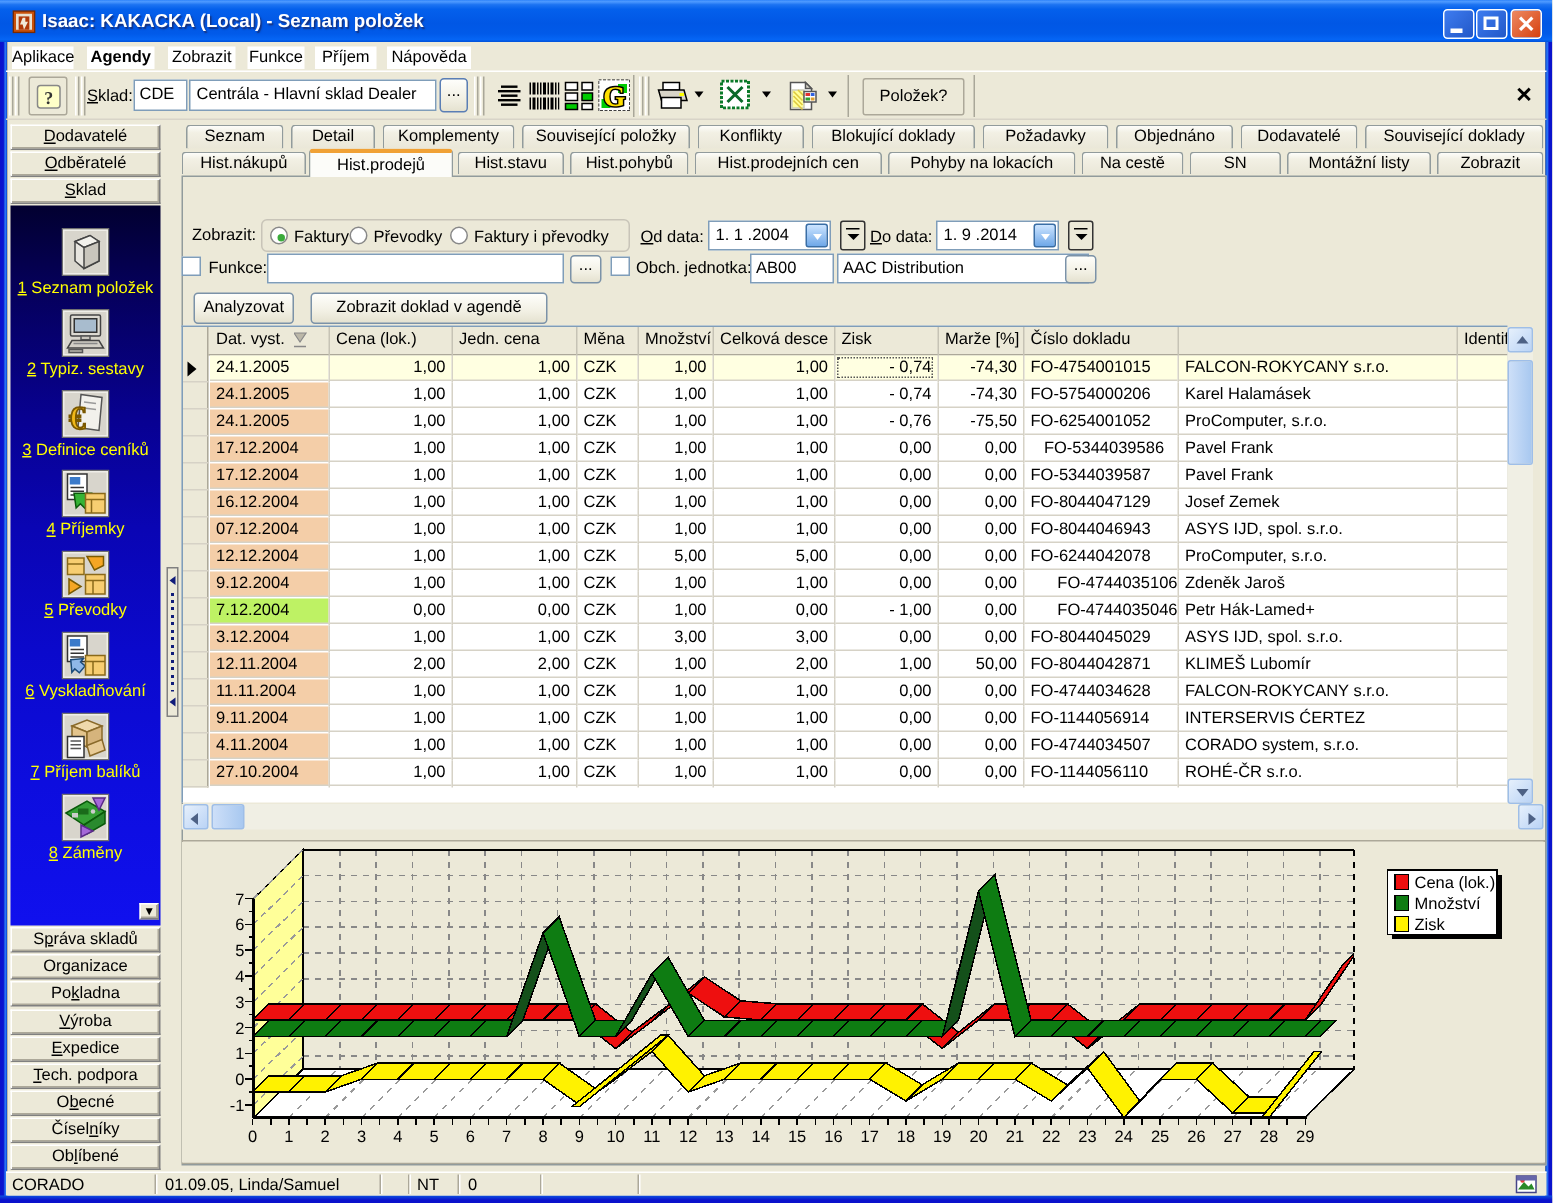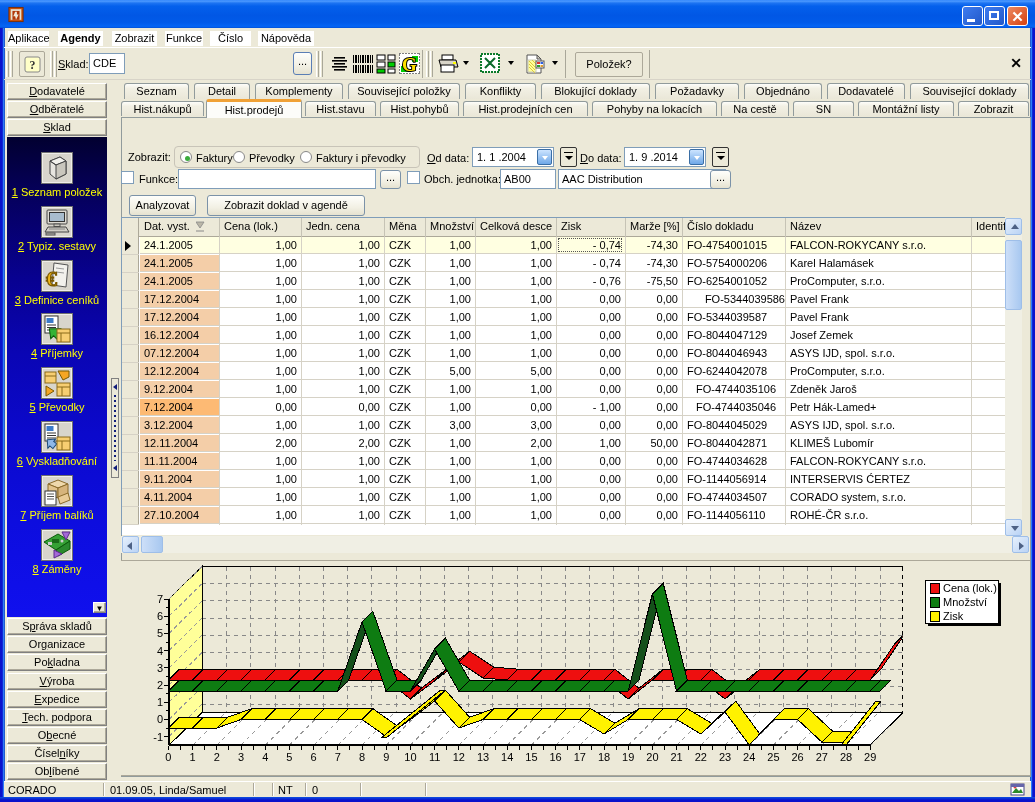--- a/index.html
+++ b/index.html
@@ -30,49 +30,51 @@
 <div style="position:absolute;left:0;top:28px;width:5px;height:774px;background:linear-gradient(90deg,#0A12CC 0%,#0A14CE 45%,#2E7CF8 70%,#0D52E0 88%,#8A8678 100%)"></div>
 <div style="position:absolute;left:1030px;top:28px;width:5px;height:774px;background:linear-gradient(90deg,#8A8678 0%,#0D52E0 12%,#2E7CF8 30%,#0A14CE 55%,#0A12CC 100%)"></div>
 <div style="position:absolute;left:0;top:797px;width:1035px;height:5px;background:linear-gradient(180deg,#0D52E0,#0A12CC 60%,#0A12CC)"></div>
 <div style="position:absolute;left:0;top:0;width:1035px;height:28px;background:linear-gradient(180deg,#2F84FA 0%,#4E9AFF 4%,#1D74F2 11%,#0460EC 22%,#0157E5 55%,#015AE9 80%,#0565F5 94%,#0151D8 100%)"></div>
 <div style="position:absolute;left:8px;top:6px"><svg width="16" height="17" viewBox="0 0 18 18">
         <rect x="1" y="1" width="16" height="16" fill="#C8500A" stroke="#7A2A00"></rect>
         <rect x="3" y="3" width="12" height="12" fill="#E8E0D0"></rect>
         <rect x="5" y="5" width="8" height="10" fill="#B03808"></rect>
         <polygon points="8,6 10,6 10,9 12,9 9,15 8,11 6,11" fill="#F0E8D8"></polygon>
       </svg></div>
+<div style="position:absolute;left:28px;top:7px;font-size:12.5px;font-weight:bold;color:#FFF;text-shadow:1px 1px 1px #15317E">Isaac: KAKACKA (Local) - Seznam položek</div>
 <div style="position:absolute;left:962px;top:6px;width:21px;height:20px;border:1px solid #FFF;border-radius:3px;background:linear-gradient(135deg,#3E7CF0,#2258C8)">
       <span style="position:absolute;left:4px;bottom:3px;width:8px;height:3px;background:#FFF"></span>
     </div>
 <div style="position:absolute;left:984px;top:6px;width:21px;height:20px;border:1px solid #FFF;border-radius:3px;background:linear-gradient(135deg,#3E7CF0,#2258C8)">
       <span style="position:absolute;left:4px;top:4px;width:10px;height:9px;border:2px solid #FFF"></span>
     </div>
 <div style="position:absolute;left:1007px;top:6px;width:21px;height:20px;border:1px solid #FFF;border-radius:3px;background:linear-gradient(135deg,#ED8A62,#D6400F)">
       <span style="position:absolute;left:0;top:0;width:100%;height:100%;color:#FFF;font-size:15px;font-weight:bold;text-align:center;line-height:19px">✕</span>
     </div>
 <div style="position:absolute;left:8px;top:31px;width:41px;height:15px;background:#FFF;font-size:11px;font-weight:normal;text-align:center;line-height:15px">Aplikace</div>
 <div style="position:absolute;left:58px;top:31px;width:45px;height:15px;background:#FFF;font-size:11px;font-weight:bold;text-align:center;line-height:15px">Agendy</div>
 <div style="position:absolute;left:112px;top:31px;width:45px;height:15px;background:#FFF;font-size:11px;font-weight:normal;text-align:center;line-height:15px">Zobrazit</div>
 <div style="position:absolute;left:165px;top:31px;width:38px;height:15px;background:#FFF;font-size:11px;font-weight:normal;text-align:center;line-height:15px">Funkce</div>
-<div style="position:absolute;left:210px;top:31px;width:41px;height:15px;background:#FFF;font-size:11px;font-weight:normal;text-align:center;line-height:15px">Číslo</div>
+<div style="position:absolute;left:210px;top:31px;width:41px;height:15px;background:#FFF;font-size:11px;font-weight:normal;text-align:center;line-height:15px">Příjem</div>
 <div style="position:absolute;left:258px;top:31px;width:56px;height:15px;background:#FFF;font-size:11px;font-weight:normal;text-align:center;line-height:15px">Nápověda</div>
 
 <div style="position:absolute;left:4px;top:47px;width:1027px;height:33px;border-top:1px solid #FFF;border-bottom:1px solid #D8D4C8"></div>
 <div style="position:absolute;left:6px;top:51px;width:3px;height:26px;border-left:1px solid #FFF;border-right:1px solid #A9A799"></div>
     <div style="position:absolute;left:10px;top:51px;width:3px;height:26px;border-left:1px solid #FFF;border-right:1px solid #A9A799"></div>
 <div style="position:absolute;left:19px;top:51px;width:26px;height:26px;border:1px solid #ACA899;border-radius:2px">
       <svg width="17" height="17" style="position:absolute;left:4px;top:4px">
         <rect x="1" y="1" width="15" height="15" rx="2" fill="#FFFFC8" stroke="#888"></rect>
         <text x="8.5" y="13" font-size="12" font-weight="bold" text-anchor="middle" fill="#333" font-family="Liberation Serif,serif">?</text>
       </svg>
     </div>
 <div style="position:absolute;left:50px;top:51px;width:3px;height:26px;border-left:1px solid #FFF;border-right:1px solid #A9A799"></div>
     <div style="position:absolute;left:54px;top:51px;width:3px;height:26px;border-left:1px solid #FFF;border-right:1px solid #A9A799"></div>
 <div class="lbl" style="left:58px;top:58px"><u>S</u>klad:</div>
 <div class="inp" style="left:89px;top:53px;width:36px;height:21px;padding-left:3px;line-height:19px">CDE</div>
+<div class="inp" style="left:126px;top:53px;width:165px;height:21px;padding-left:4px;line-height:19px">Centrála - Hlavní sklad Dealer</div>
 <div class="xpbtn" style="left:293px;top:52px;width:19px;height:23px;line-height:17px;border-color:#5A7EB5">...</div>
 <div style="position:absolute;left:316px;top:51px;width:3px;height:26px;border-left:1px solid #FFF;border-right:1px solid #A9A799"></div>
     <div style="position:absolute;left:320px;top:51px;width:3px;height:26px;border-left:1px solid #FFF;border-right:1px solid #A9A799"></div>
 <div class="tico" style="left:331px;top:54px"><svg width="18" height="20">
         <rect x="3" y="3" width="11" height="1.6" fill="#000"></rect>
         <rect x="1" y="6" width="15" height="1.6" fill="#000"></rect>
         <rect x="3" y="9" width="11" height="1.6" fill="#000"></rect>
         <rect x="1" y="12" width="15" height="1.6" fill="#000"></rect>
         <rect x="3" y="15" width="11" height="1.6" fill="#000"></rect>
       </svg></div>
@@ -211,21 +213,20 @@
 <div style="position:absolute;left:122px;top:218px;width:17px;height:307px;background:#ECE9D8;border-right:1px solid #ACA899;box-sizing:border-box"></div>
 <div class="thc" style="left:140px;top:218px;width:79px;height:18px">Dat. vyst.</div>
 <div class="thc" style="left:220px;top:218px;width:81px;height:18px">Cena (lok.)</div>
 <div class="thc" style="left:302px;top:218px;width:82px;height:18px">Jedn. cena</div>
 <div class="thc" style="left:385px;top:218px;width:40px;height:18px">Měna</div>
 <div class="thc" style="left:426px;top:218px;width:49px;height:18px">Množství</div>
 <div class="thc" style="left:476px;top:218px;width:80px;height:18px">Celková desce</div>
 <div class="thc" style="left:557px;top:218px;width:68px;height:18px">Zisk</div>
 <div class="thc" style="left:626px;top:218px;width:56px;height:18px">Marže [%]</div>
 <div class="thc" style="left:683px;top:218px;width:102px;height:18px">Číslo dokladu</div>
-<div class="thc" style="left:786px;top:218px;width:185px;height:18px">Název</div>
 <div class="thc" style="left:972px;top:218px;width:33px;height:18px">Identifik</div>
 <div style="position:absolute;left:196px;top:221px;width:9px;height:11px"><svg width="9" height="12">
         <polygon points="0,1 8,1 4,7" fill="#BBB7A8" stroke="#888" stroke-width="0.8"></polygon>
         <line x1="0" y1="10" x2="8" y2="10" stroke="#888"></line>
       </svg></div>
 <div style="position:absolute;left:219px;top:218px;width:1px;height:19px;background:#C6C3B5"></div>
 <div style="position:absolute;left:301px;top:218px;width:1px;height:19px;background:#C6C3B5"></div>
 <div style="position:absolute;left:384px;top:218px;width:1px;height:19px;background:#C6C3B5"></div>
 <div style="position:absolute;left:425px;top:218px;width:1px;height:19px;background:#C6C3B5"></div>
 <div style="position:absolute;left:475px;top:218px;width:1px;height:19px;background:#C6C3B5"></div>
@@ -307,21 +308,21 @@
 <div style="position:absolute;left:1005px;top:273px;width:1px;height:18px;background:#D6D2C6"></div>
 <div style="position:absolute;left:122px;top:308px;width:17px;height:1px;background:#D6D2C6"></div>
 <div class="tdc" style="left:140px;top:291px;width:79px;height:17px;background:#F4CEA8;text-align:left;padding-left:4px">17.12.2004</div>
 <div class="tdc" style="left:220px;top:291px;width:81px;height:17px;background:#FFFFFF;text-align:right;padding-right:4px">1,00</div>
 <div class="tdc" style="left:302px;top:291px;width:82px;height:17px;background:#FFFFFF;text-align:right;padding-right:4px">1,00</div>
 <div class="tdc" style="left:385px;top:291px;width:40px;height:17px;background:#FFFFFF;text-align:left;padding-left:4px">CZK</div>
 <div class="tdc" style="left:426px;top:291px;width:49px;height:17px;background:#FFFFFF;text-align:right;padding-right:4px">1,00</div>
 <div class="tdc" style="left:476px;top:291px;width:80px;height:17px;background:#FFFFFF;text-align:right;padding-right:4px">1,00</div>
 <div class="tdc" style="left:557px;top:291px;width:68px;height:17px;background:#FFFFFF;text-align:right;padding-right:4px">0,00</div>
 <div class="tdc" style="left:626px;top:291px;width:56px;height:17px;background:#FFFFFF;text-align:right;padding-right:4px">0,00</div>
-<div class="tdc" style="left:683px;top:291px;width:102px;height:17px;background:#FFFFFF;text-align:right;padding-left:4px">FO-5344039586</div>
+<div class="tdc" style="left:683px;top:291px;width:102px;height:17px;background:#FFFFFF;text-align:center;padding-left:4px">FO-5344039586</div>
 <div class="tdc" style="left:786px;top:291px;width:185px;height:17px;background:#FFFFFF;text-align:left;padding-left:4px">Pavel Frank</div>
 <div class="tdc" style="left:972px;top:291px;width:33px;height:17px;background:#FFFFFF;text-align:left;padding-left:4px"></div>
 <div style="position:absolute;left:219px;top:291px;width:1px;height:18px;background:#D6D2C6"></div>
 <div style="position:absolute;left:301px;top:291px;width:1px;height:18px;background:#D6D2C6"></div>
 <div style="position:absolute;left:384px;top:291px;width:1px;height:18px;background:#D6D2C6"></div>
 <div style="position:absolute;left:425px;top:291px;width:1px;height:18px;background:#D6D2C6"></div>
 <div style="position:absolute;left:475px;top:291px;width:1px;height:18px;background:#D6D2C6"></div>
 <div style="position:absolute;left:556px;top:291px;width:1px;height:18px;background:#D6D2C6"></div>
 <div style="position:absolute;left:625px;top:291px;width:1px;height:18px;background:#D6D2C6"></div>
 <div style="position:absolute;left:682px;top:291px;width:1px;height:18px;background:#D6D2C6"></div>
@@ -422,44 +423,44 @@
 <div style="position:absolute;left:1005px;top:363px;width:1px;height:18px;background:#D6D2C6"></div>
 <div style="position:absolute;left:122px;top:398px;width:17px;height:1px;background:#D6D2C6"></div>
 <div class="tdc" style="left:140px;top:381px;width:79px;height:17px;background:#F4CEA8;text-align:left;padding-left:4px">9.12.2004</div>
 <div class="tdc" style="left:220px;top:381px;width:81px;height:17px;background:#FFFFFF;text-align:right;padding-right:4px">1,00</div>
 <div class="tdc" style="left:302px;top:381px;width:82px;height:17px;background:#FFFFFF;text-align:right;padding-right:4px">1,00</div>
 <div class="tdc" style="left:385px;top:381px;width:40px;height:17px;background:#FFFFFF;text-align:left;padding-left:4px">CZK</div>
 <div class="tdc" style="left:426px;top:381px;width:49px;height:17px;background:#FFFFFF;text-align:right;padding-right:4px">1,00</div>
 <div class="tdc" style="left:476px;top:381px;width:80px;height:17px;background:#FFFFFF;text-align:right;padding-right:4px">1,00</div>
 <div class="tdc" style="left:557px;top:381px;width:68px;height:17px;background:#FFFFFF;text-align:right;padding-right:4px">0,00</div>
 <div class="tdc" style="left:626px;top:381px;width:56px;height:17px;background:#FFFFFF;text-align:right;padding-right:4px">0,00</div>
-<div class="tdc" style="left:683px;top:381px;width:102px;height:17px;background:#FFFFFF;text-align:center;padding-left:4px">FO-4744035106</div>
+<div class="tdc" style="left:683px;top:381px;width:102px;height:17px;background:#FFFFFF;text-align:right;padding-left:4px">FO-4744035106</div>
 <div class="tdc" style="left:786px;top:381px;width:185px;height:17px;background:#FFFFFF;text-align:left;padding-left:4px">Zdeněk Jaroš</div>
 <div class="tdc" style="left:972px;top:381px;width:33px;height:17px;background:#FFFFFF;text-align:left;padding-left:4px"></div>
 <div style="position:absolute;left:219px;top:381px;width:1px;height:18px;background:#D6D2C6"></div>
 <div style="position:absolute;left:301px;top:381px;width:1px;height:18px;background:#D6D2C6"></div>
 <div style="position:absolute;left:384px;top:381px;width:1px;height:18px;background:#D6D2C6"></div>
 <div style="position:absolute;left:425px;top:381px;width:1px;height:18px;background:#D6D2C6"></div>
 <div style="position:absolute;left:475px;top:381px;width:1px;height:18px;background:#D6D2C6"></div>
 <div style="position:absolute;left:556px;top:381px;width:1px;height:18px;background:#D6D2C6"></div>
 <div style="position:absolute;left:625px;top:381px;width:1px;height:18px;background:#D6D2C6"></div>
 <div style="position:absolute;left:682px;top:381px;width:1px;height:18px;background:#D6D2C6"></div>
 <div style="position:absolute;left:785px;top:381px;width:1px;height:18px;background:#D6D2C6"></div>
 <div style="position:absolute;left:971px;top:381px;width:1px;height:18px;background:#D6D2C6"></div>
 <div style="position:absolute;left:1005px;top:381px;width:1px;height:18px;background:#D6D2C6"></div>
 <div style="position:absolute;left:122px;top:416px;width:17px;height:1px;background:#D6D2C6"></div>
-<div class="tdc" style="left:140px;top:399px;width:79px;height:17px;background:#fdba74;text-align:left;padding-left:4px">7.12.2004</div>
+<div class="tdc" style="left:140px;top:399px;width:79px;height:17px;background:#bef264;text-align:left;padding-left:4px">7.12.2004</div>
 <div class="tdc" style="left:220px;top:399px;width:81px;height:17px;background:#FFFFFF;text-align:right;padding-right:4px">0,00</div>
 <div class="tdc" style="left:302px;top:399px;width:82px;height:17px;background:#FFFFFF;text-align:right;padding-right:4px">0,00</div>
 <div class="tdc" style="left:385px;top:399px;width:40px;height:17px;background:#FFFFFF;text-align:left;padding-left:4px">CZK</div>
 <div class="tdc" style="left:426px;top:399px;width:49px;height:17px;background:#FFFFFF;text-align:right;padding-right:4px">1,00</div>
 <div class="tdc" style="left:476px;top:399px;width:80px;height:17px;background:#FFFFFF;text-align:right;padding-right:4px">0,00</div>
 <div class="tdc" style="left:557px;top:399px;width:68px;height:17px;background:#FFFFFF;text-align:right;padding-right:4px">- 1,00</div>
 <div class="tdc" style="left:626px;top:399px;width:56px;height:17px;background:#FFFFFF;text-align:right;padding-right:4px">0,00</div>
-<div class="tdc" style="left:683px;top:399px;width:102px;height:17px;background:#FFFFFF;text-align:center;padding-left:4px">FO-4744035046</div>
+<div class="tdc" style="left:683px;top:399px;width:102px;height:17px;background:#FFFFFF;text-align:right;padding-left:4px">FO-4744035046</div>
 <div class="tdc" style="left:786px;top:399px;width:185px;height:17px;background:#FFFFFF;text-align:left;padding-left:4px">Petr Hák-Lamed+</div>
 <div class="tdc" style="left:972px;top:399px;width:33px;height:17px;background:#FFFFFF;text-align:left;padding-left:4px"></div>
 <div style="position:absolute;left:219px;top:399px;width:1px;height:18px;background:#D6D2C6"></div>
 <div style="position:absolute;left:301px;top:399px;width:1px;height:18px;background:#D6D2C6"></div>
 <div style="position:absolute;left:384px;top:399px;width:1px;height:18px;background:#D6D2C6"></div>
 <div style="position:absolute;left:425px;top:399px;width:1px;height:18px;background:#D6D2C6"></div>
 <div style="position:absolute;left:475px;top:399px;width:1px;height:18px;background:#D6D2C6"></div>
 <div style="position:absolute;left:556px;top:399px;width:1px;height:18px;background:#D6D2C6"></div>
 <div style="position:absolute;left:625px;top:399px;width:1px;height:18px;background:#D6D2C6"></div>
 <div style="position:absolute;left:682px;top:399px;width:1px;height:18px;background:#D6D2C6"></div>

